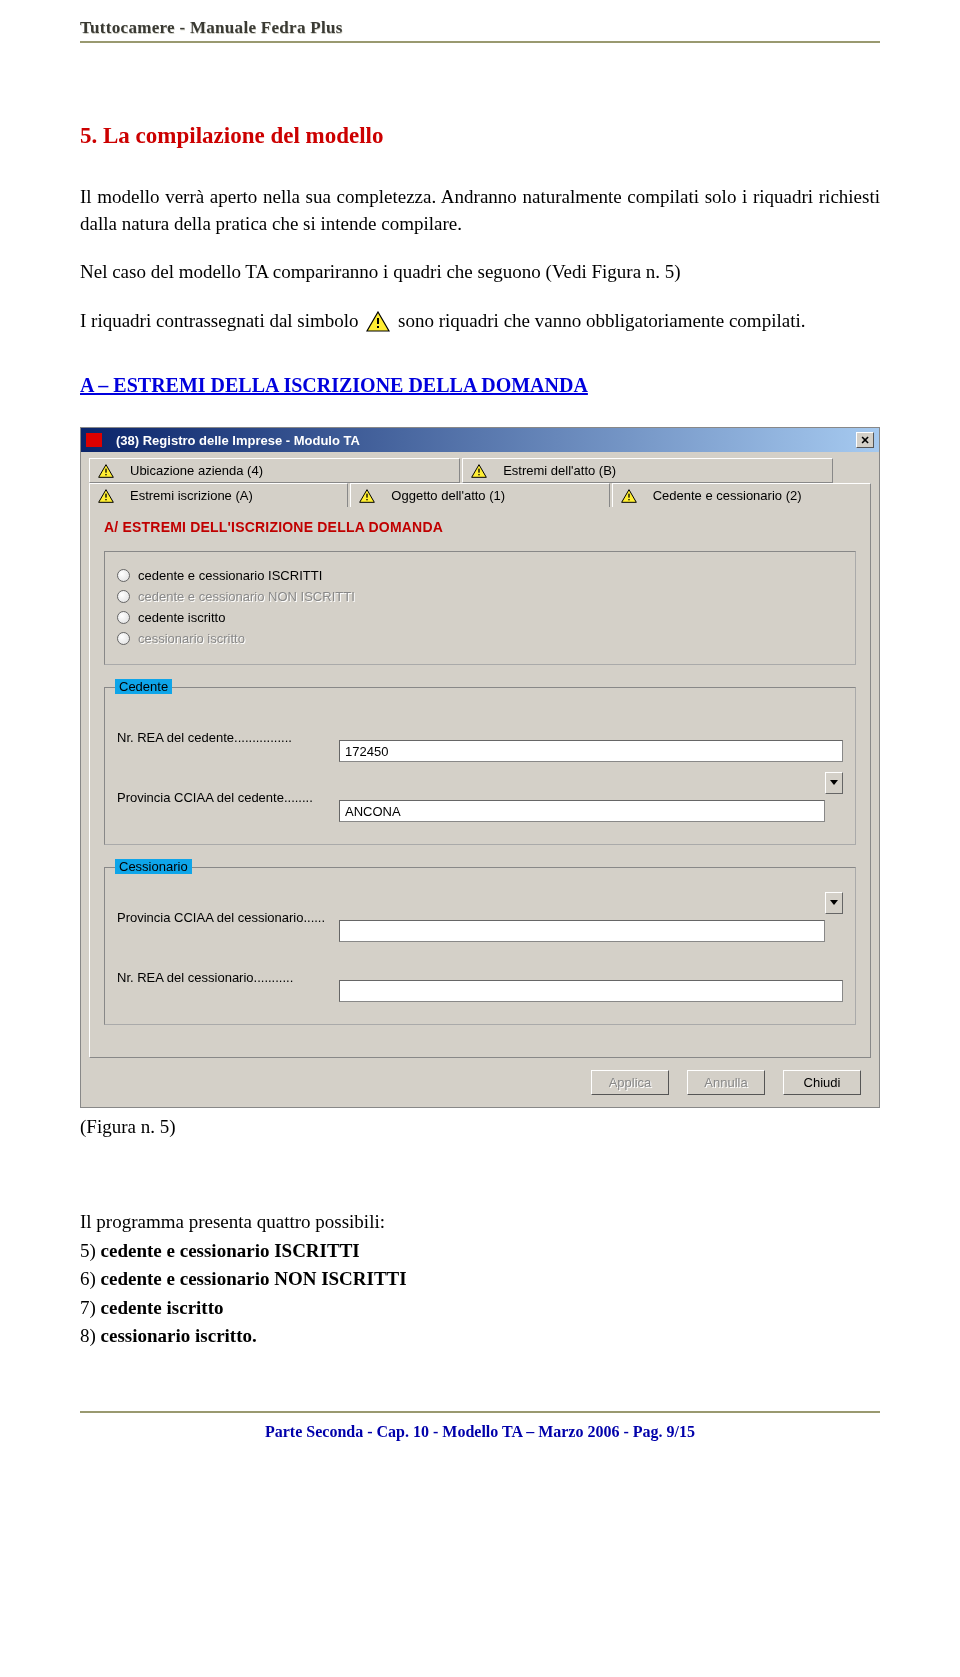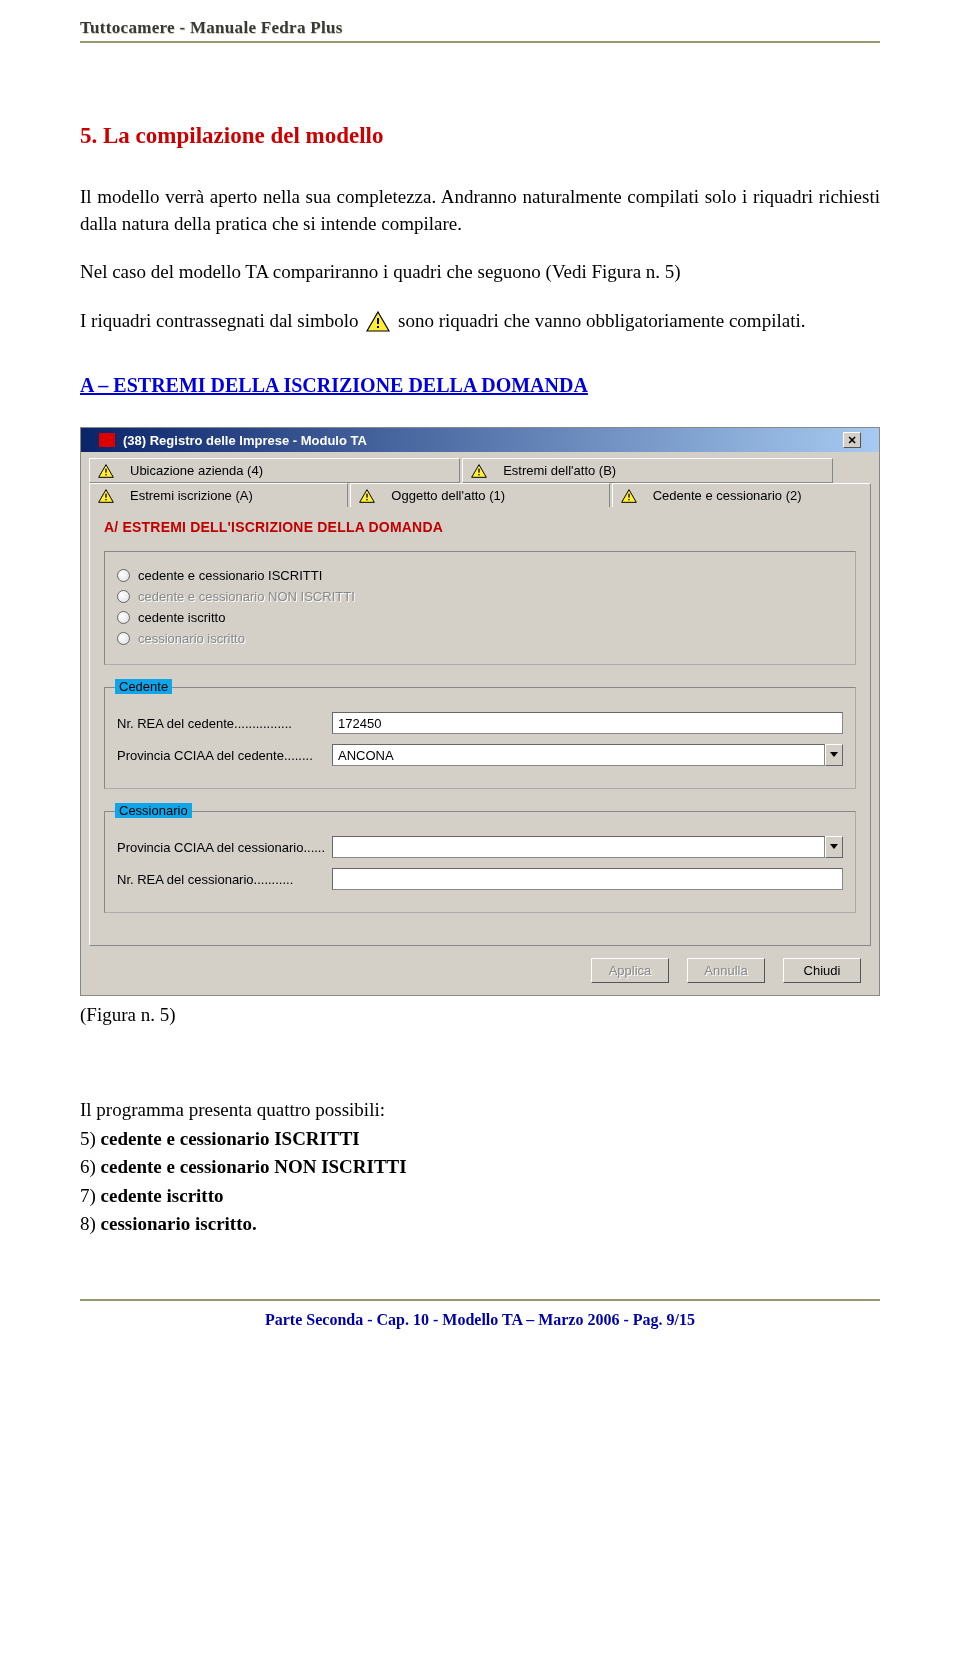--- a/index.html
+++ b/index.html
@@ -56,24 +56,24 @@
     .screenshot {
       width: 100%;
       background: #d4d0c8;
       border: 1px solid #888;
       font-family: Tahoma, Arial, sans-serif;
       font-size: 13px;
     }
     .titlebar {
       background: linear-gradient(to right, #0a246a, #a6caf0);
       color: #fff;
-      padding: 4px 18px;
+      padding: 4px 5px;
       display: flex;
       align-items: center;
-      gap: 8px;
+      gap: 14px;
     }
     .titlebar-icon {
       width: 16px; height: 14px;
       background: #d00;
       font-size: 9px;
       text-align: center;
       line-height: 14px;
       color: #fff;
     }
     .titlebar-text { font-weight: bold; font-size: 13px; flex: 1; }
@@ -142,39 +142,40 @@
       width: 13px; height: 13px;
       border-radius: 50%;
       border: 1px solid #666;
       background: radial-gradient(circle at 35% 35%, #fff, #ddd);
       flex-shrink: 0;
     }
     .disabled-text {
       color: #888;
       text-shadow: 1px 1px 0 #fff;
     }
-    .field-row { display: flex; align-items: center; gap: 5px; margin: 10px 0; }
+    .field-row { display: flex; align-items: center; gap: 12px; margin: 10px 0; }
     .field-label {
       width: 210px;
       font-size: 13px;
       font-family: Tahoma, Arial;
       white-space: nowrap;
       overflow: hidden;
     }
     .field-input {
       flex: 1;
       height: 22px;
       background: #fff;
       border: 1px solid #888;
       border-top-color: #666; border-left-color: #666;
       padding: 2px 5px;
       font-size: 13px;
       font-family: Tahoma, Arial;
       display: flex;
       align-items: center;
+      margin-top: 28px;
     }
     .combo { display: flex; }
     .combo .field-input { flex: 1; }
     .combo-btn {
       width: 18px; height: 22px;
       background: #d4d0c8;
       border: 1px solid #fff;
       border-right-color: #666; border-bottom-color: #666;
       display: flex; align-items: center; justify-content: center;
     }

